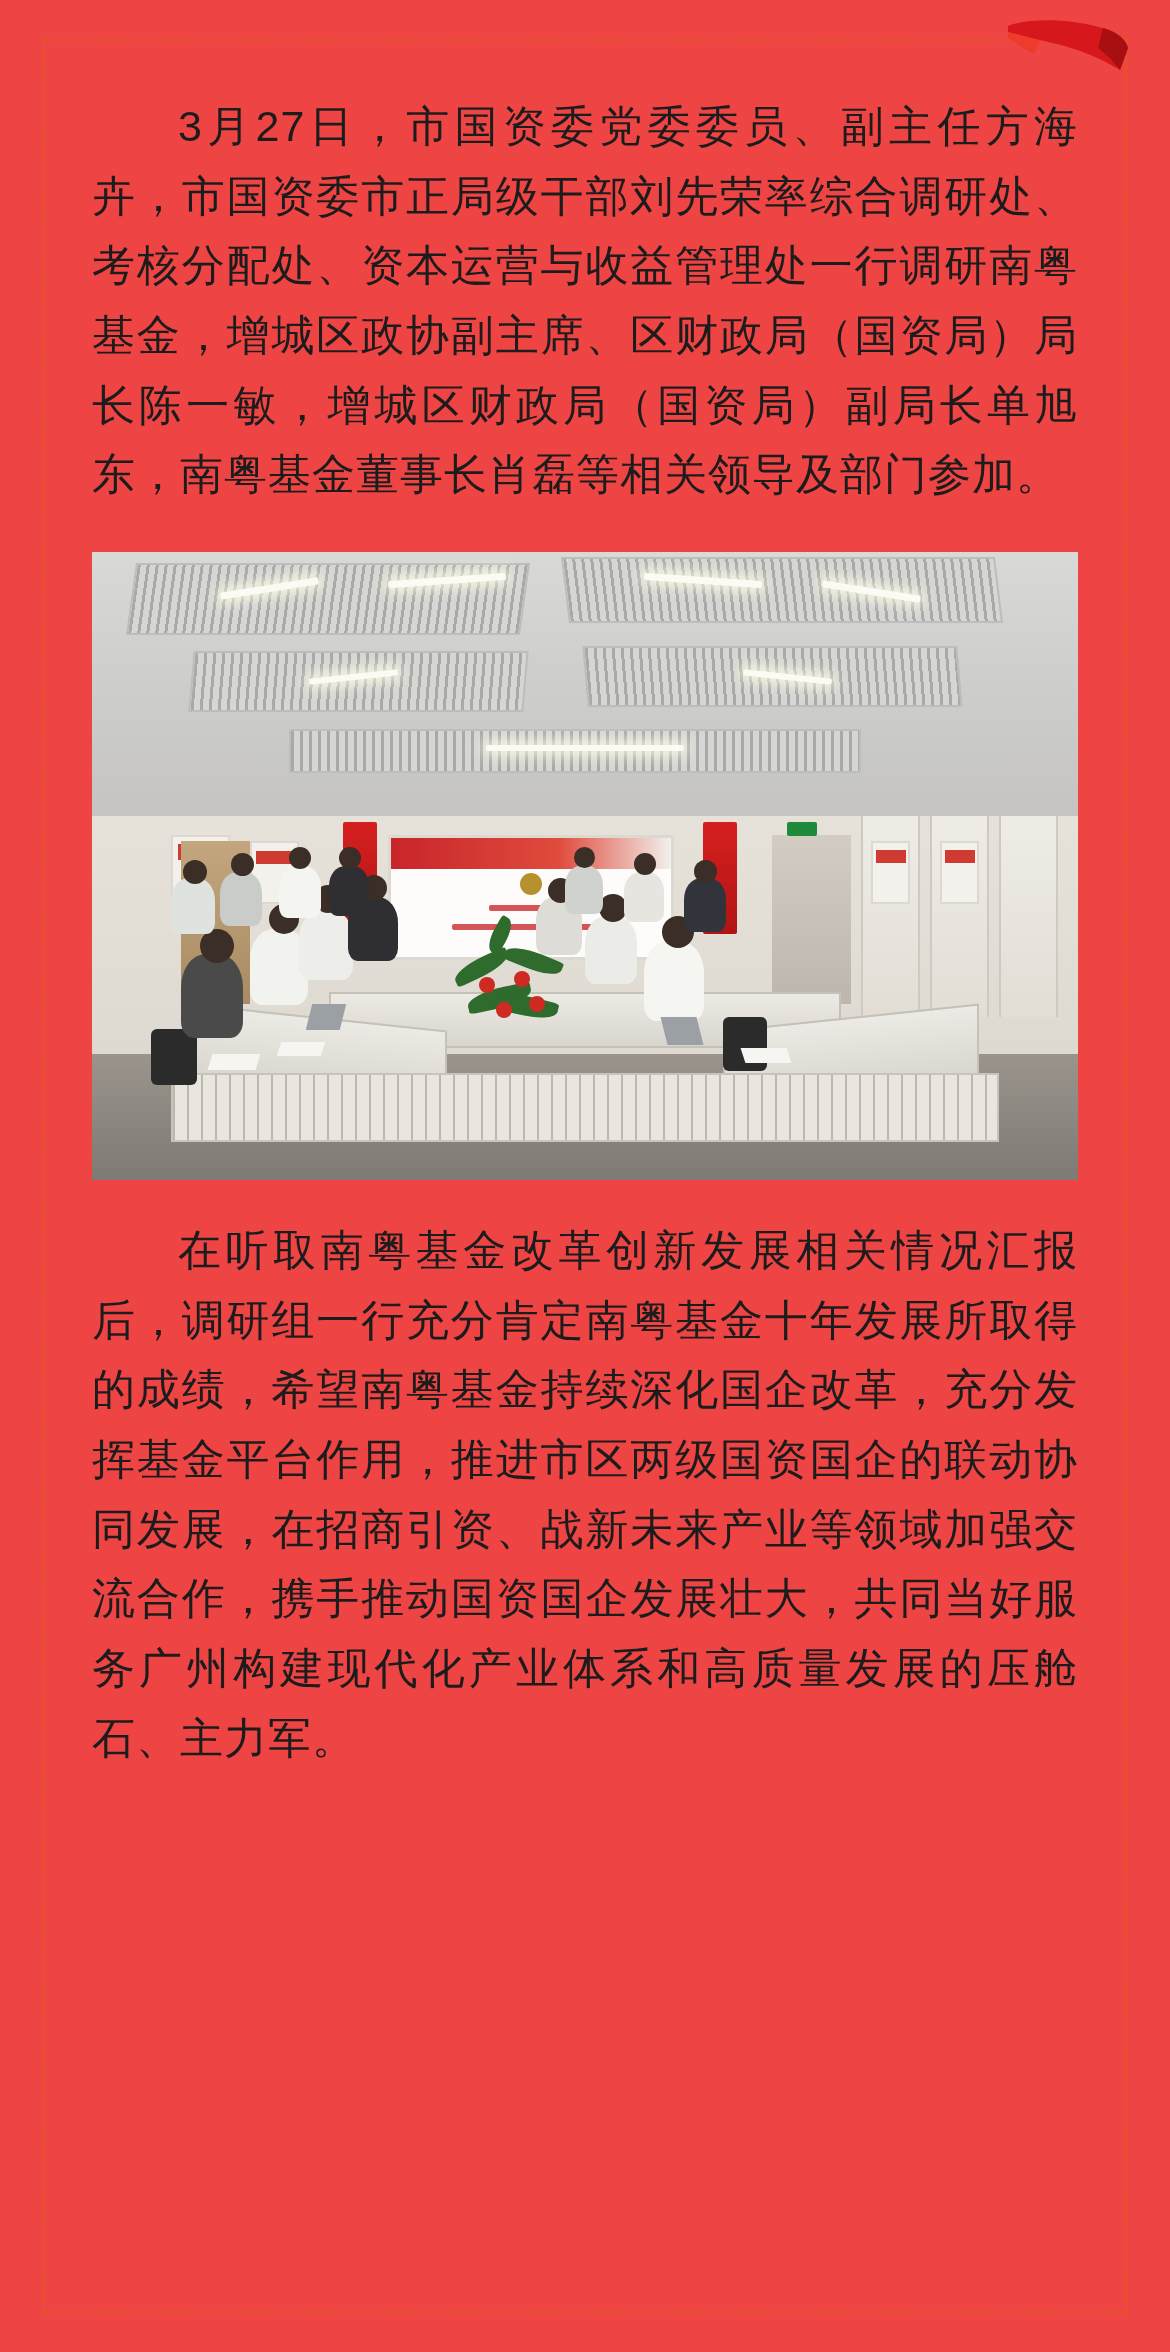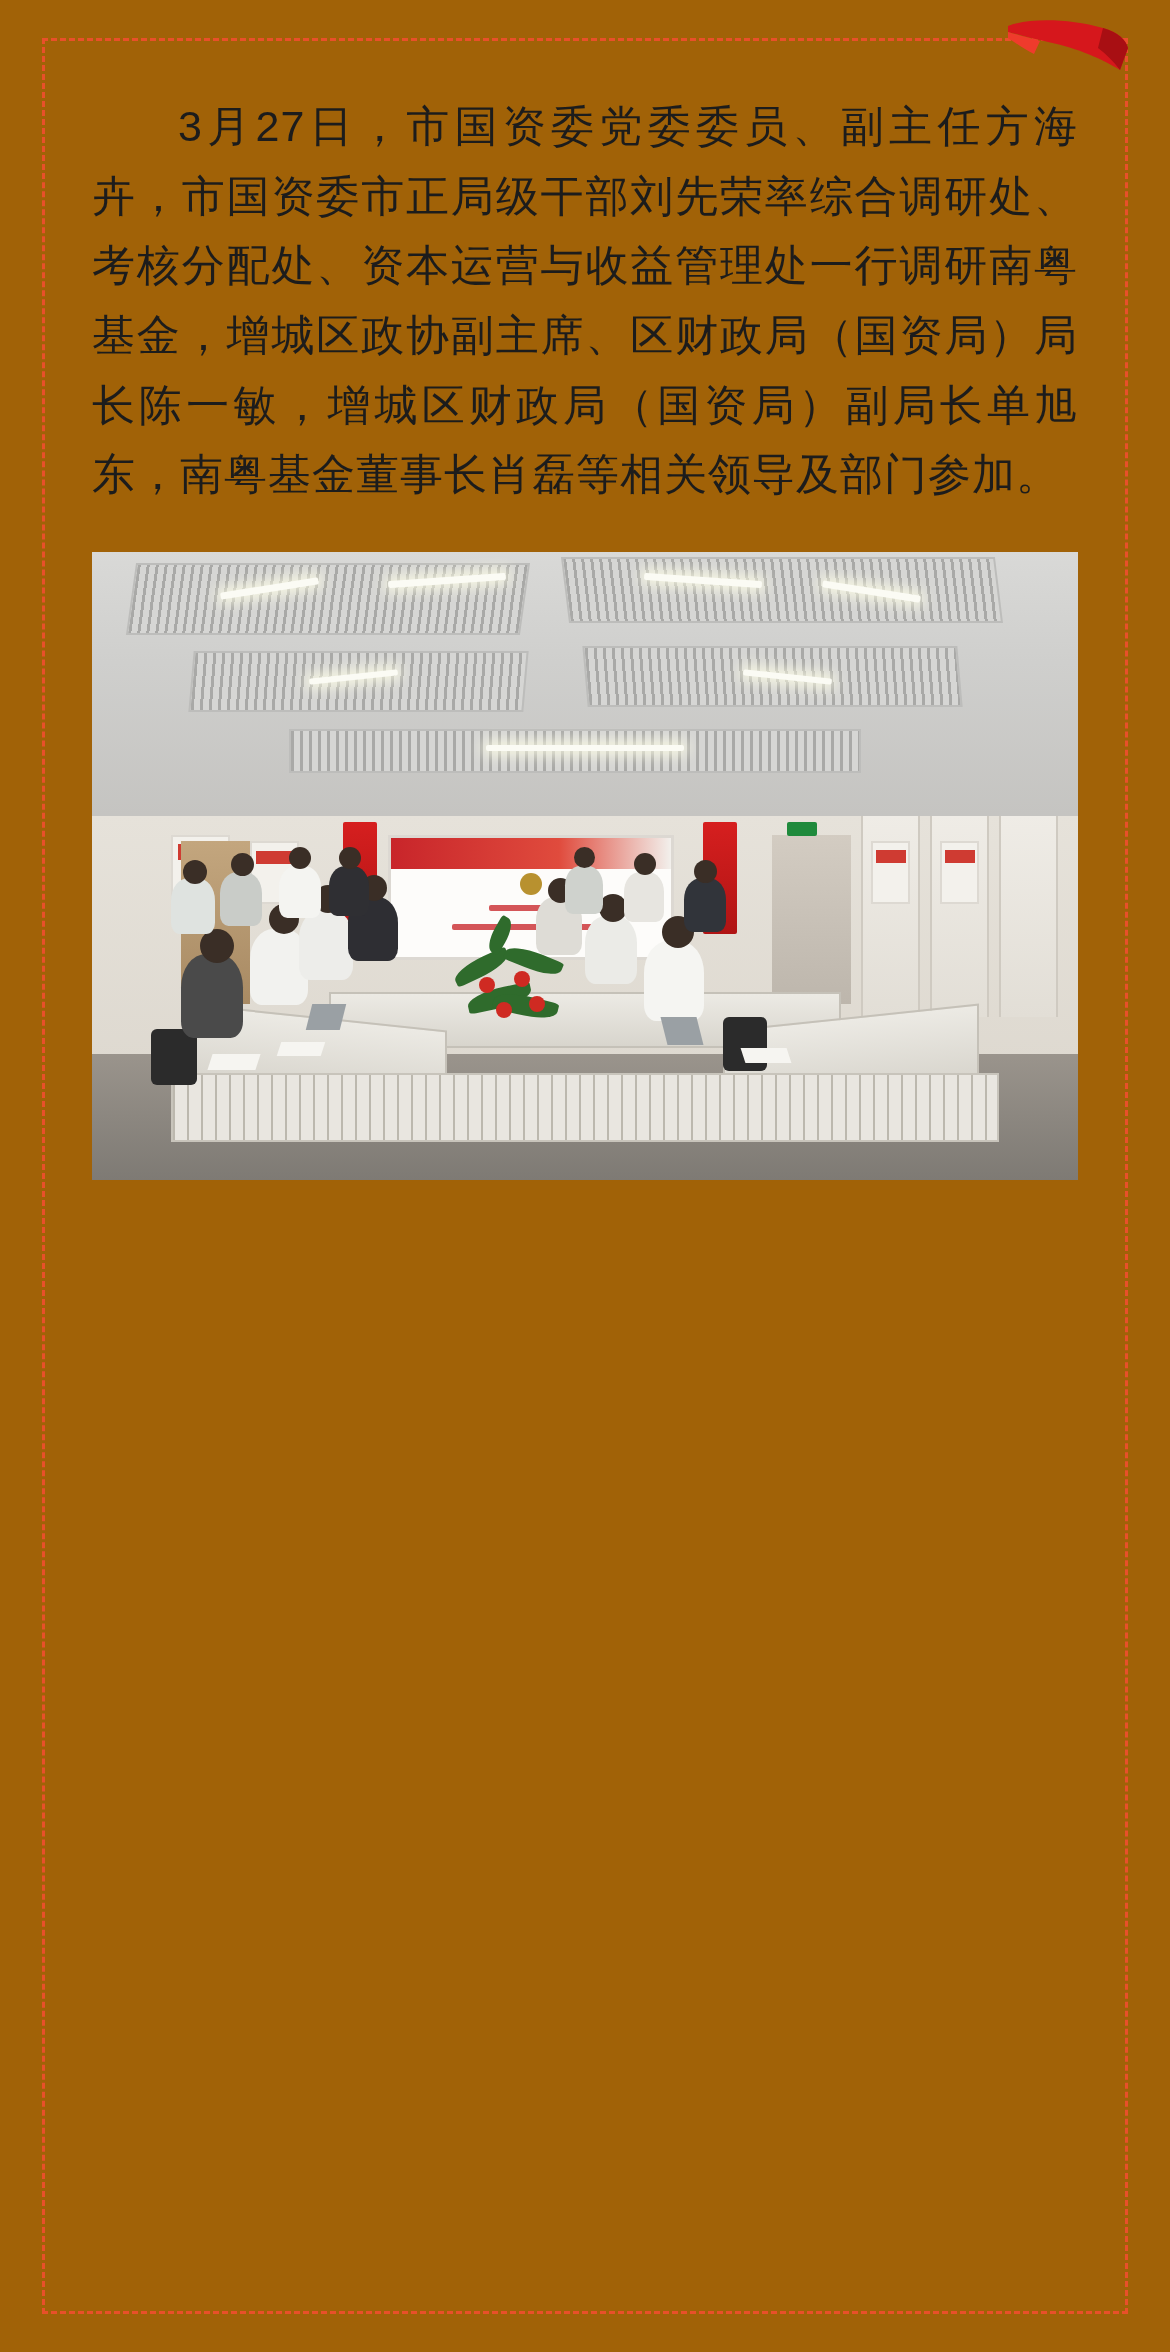--- a/index.html
+++ b/index.html
@@ -12,21 +12,21 @@
     height: 2352px;
     font-family: "Liberation Sans", "DejaVu Sans", sans-serif;
     position: relative;
     overflow: hidden;
   }
 
   .page {
     position: relative;
     width: 1170px;
     height: 2352px;
-    background: #a16207;
+    background: #ef4444;
     box-sizing: border-box;
   }
 
   
   .frame {
     position: absolute;
     left: 42px;
     top: 38px;
     right: 42px;
     bottom: 38px;
@@ -361,15 +361,16 @@
 
         <div style="position:absolute; left:12%; top:80%; width:48px; height:16px; background:#f6f5f1; transform:skewX(-18deg);"></div>
         <div style="position:absolute; left:19%; top:78%; width:44px; height:14px; background:#f6f5f1; transform:skewX(-18deg);"></div>
         <div style="position:absolute; left:66%; top:79%; width:46px; height:15px; background:#f6f5f1; transform:skewX(18deg);"></div>
         <div style="position:absolute; left:58%; top:74%; width:36px; height:28px; background:#9aa0a4; transform:skewX(14deg);"></div>
         <div style="position:absolute; left:22%; top:72%; width:34px; height:26px; background:#9aa0a4; transform:skewX(-14deg);"></div>
 
       </div>
     </div>
 
+    <p class="para">在听取南粤基金改革创新发展相关情况汇报后，调研组一行充分肯定南粤基金十年发展所取得的成绩，希望南粤基金持续深化国企改革，充分发挥基金平台作用，推进市区两级国资国企的联动协同发展，在招商引资、战新未来产业等领域加强交流合作，携手推动国资国企发展壮大，共同当好服务广州构建现代化产业体系和高质量发展的压舱石、主力军。</p>
 
   </div>
 </div>
 
 </body></html>

